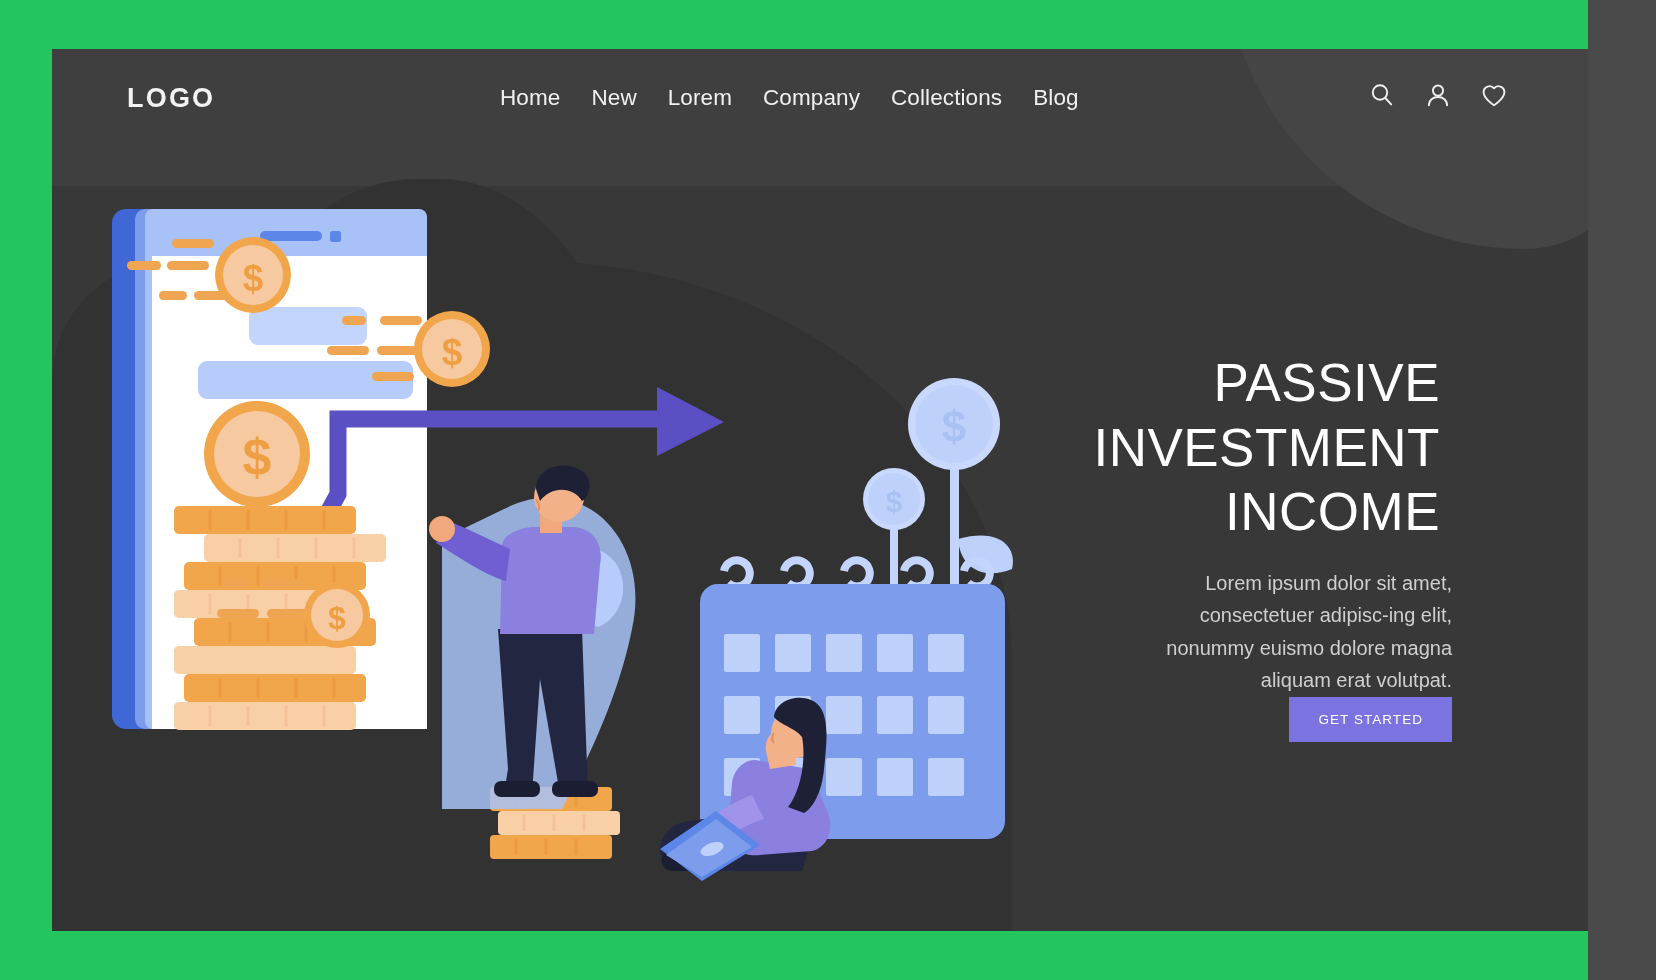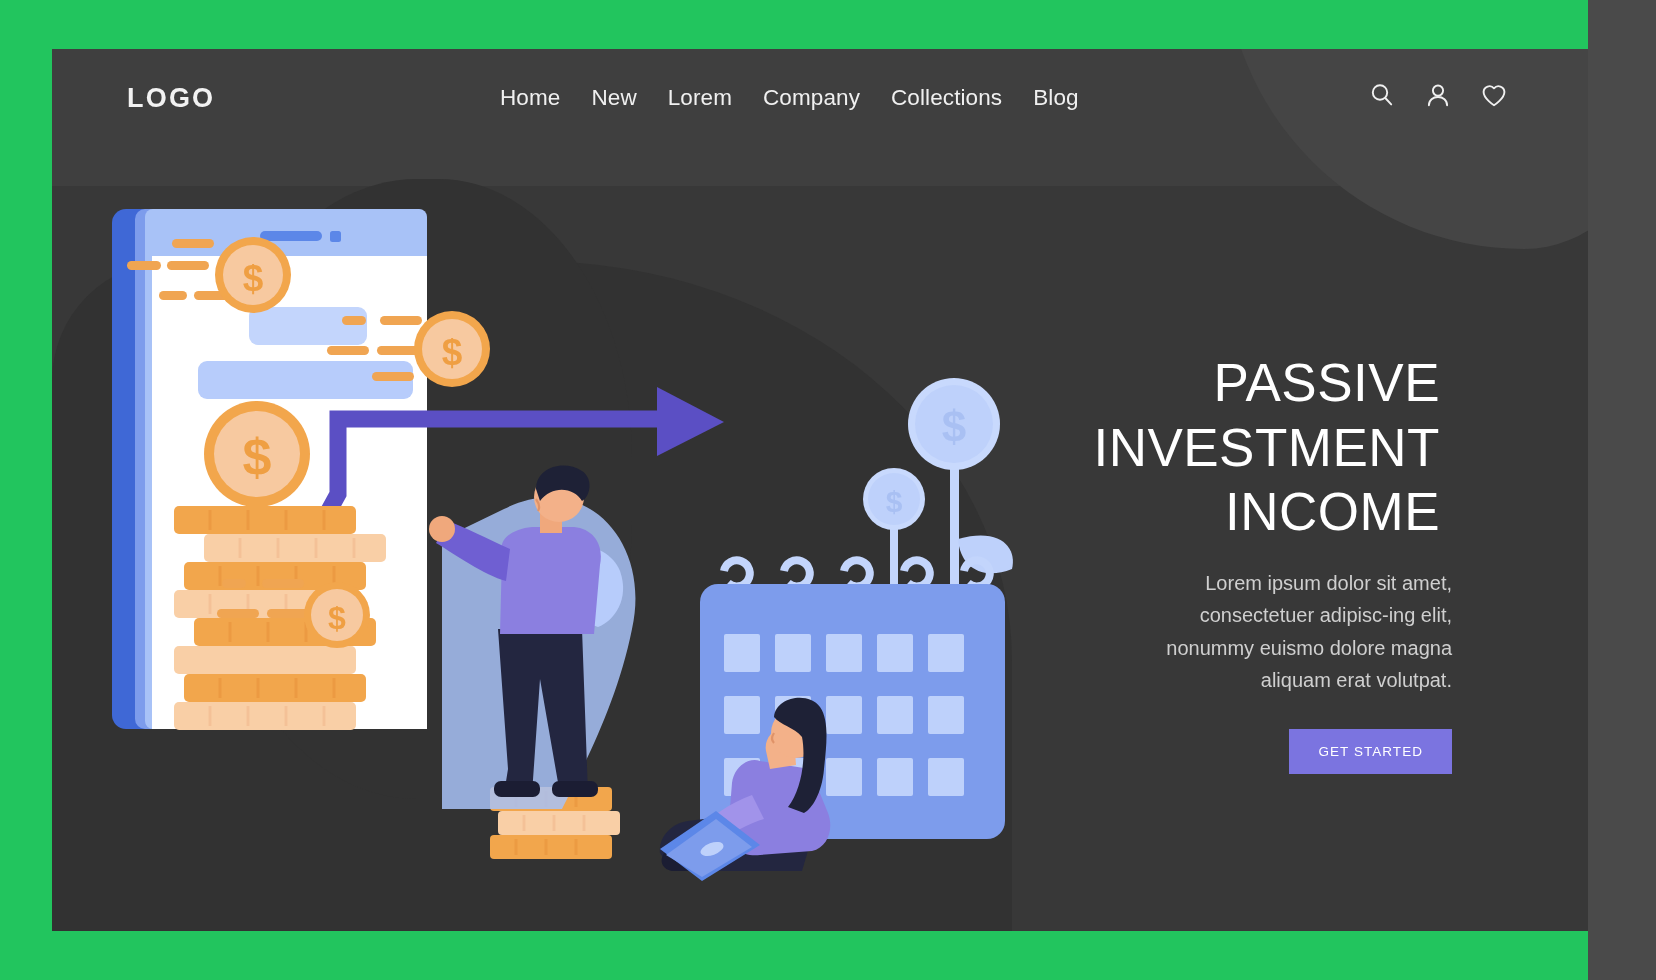--- a/index.html
+++ b/index.html
@@ -135,21 +135,20 @@
   #hero-sub {
     margin: 22px 0 0 0;
     color: #cfcfcf;
     font-size: 20px;
     line-height: 1.62;
     width: 332px;
     margin-left: auto;
     text-align: right;
   }
   #cta {
-    margin-top: 32px;
     display: inline-block;
     background: #7b74e0;
     color: #ffffff;
     border: none;
     font-size: 13.5px;
     letter-spacing: 1.05px;
     padding: 15px 29px;
     cursor: pointer;
     font-family: "Liberation Sans", sans-serif;
   }

